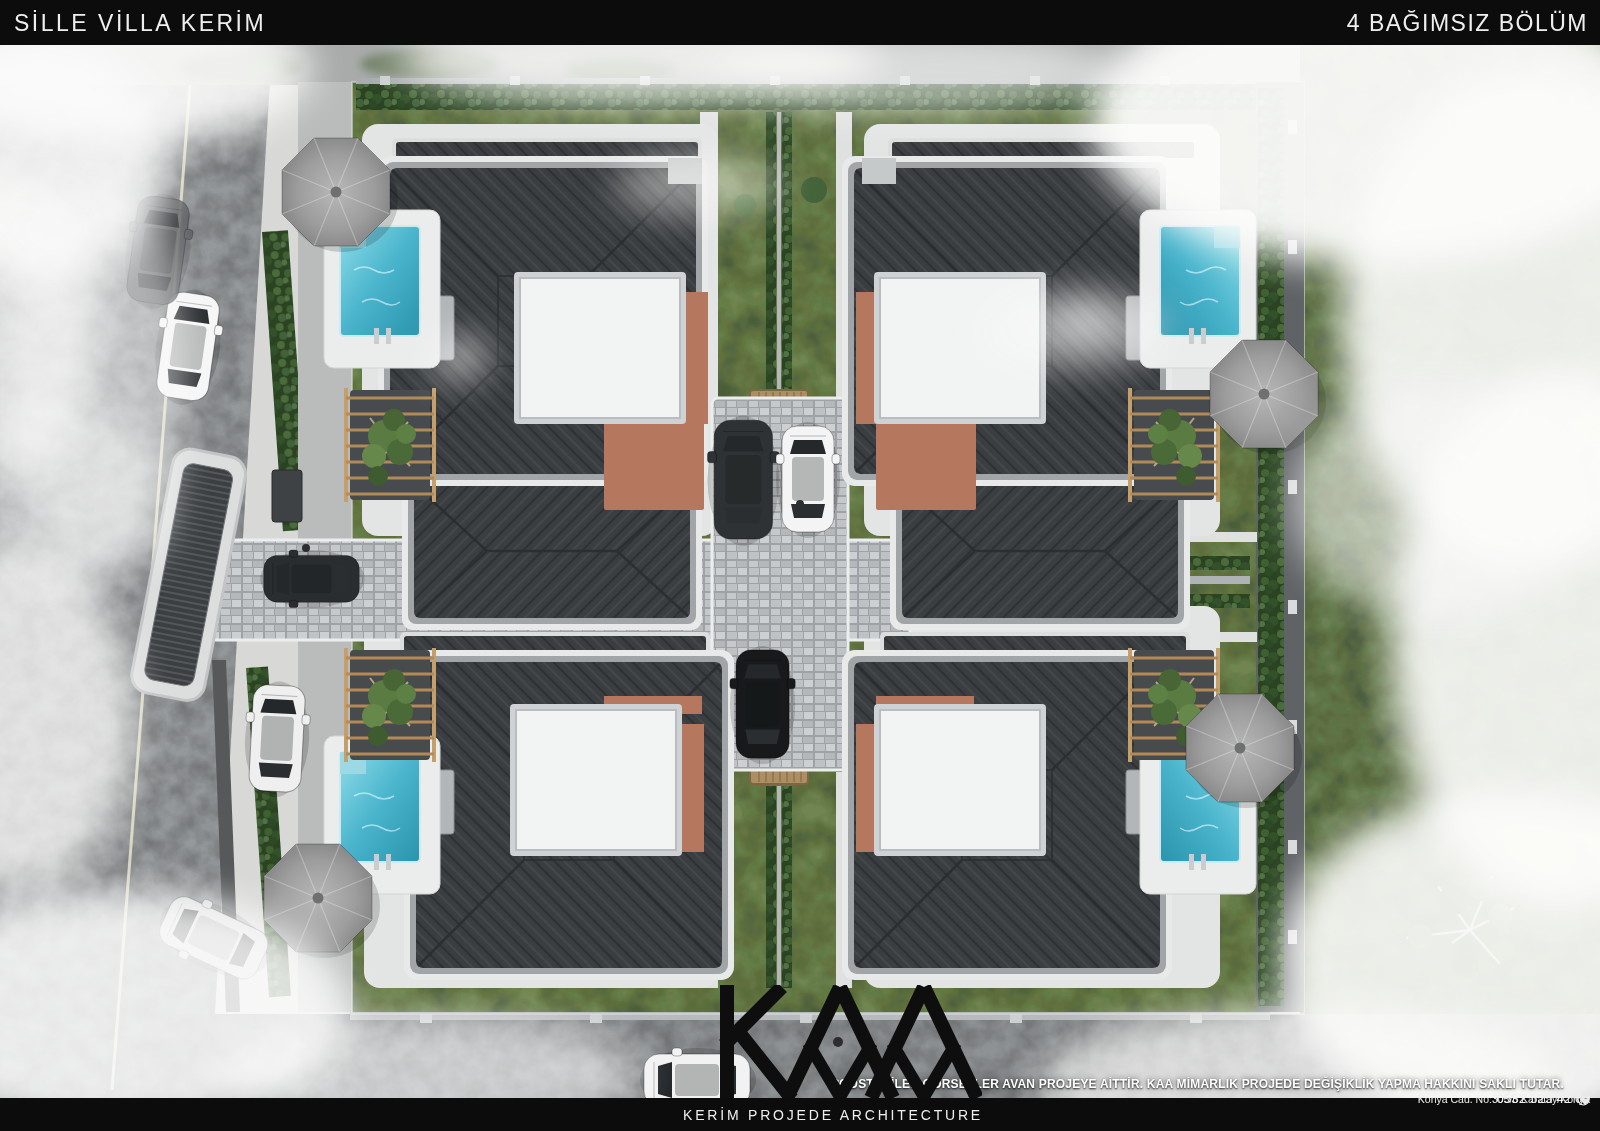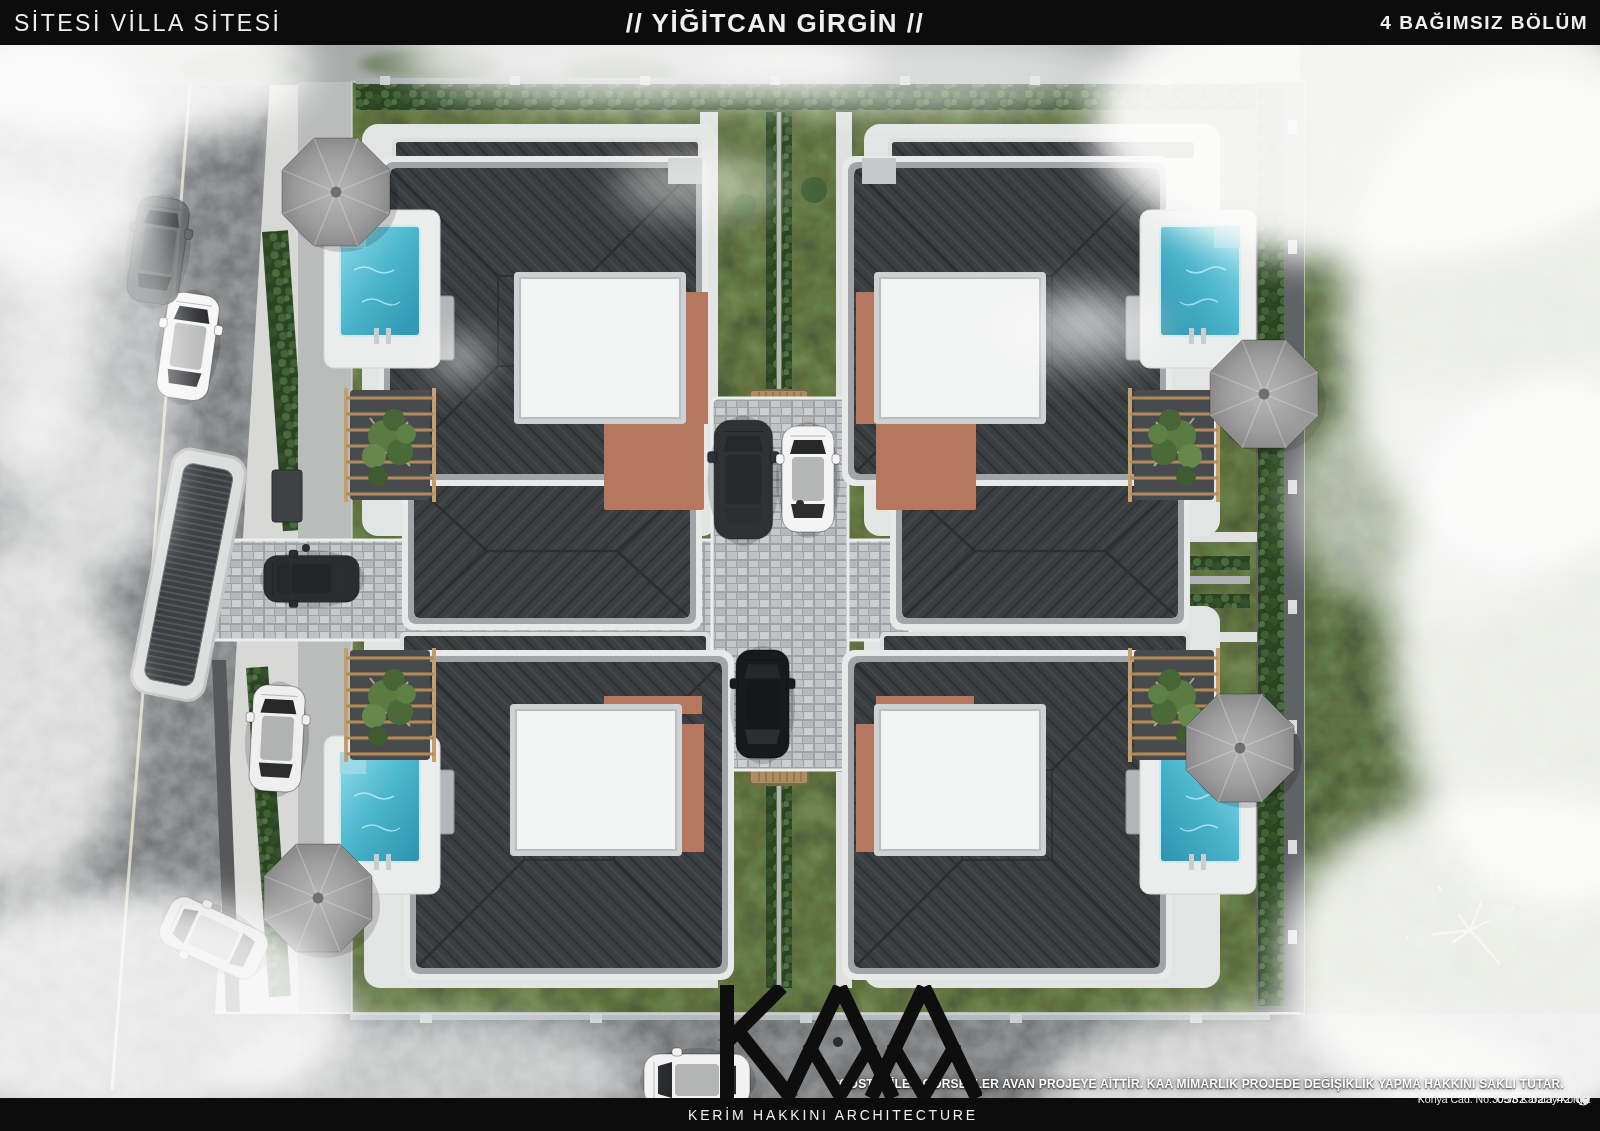--- a/index.html
+++ b/index.html
@@ -4,21 +4,21 @@
 <style>
   html,body{margin:0;padding:0}
   body{width:1600px;height:1131px;position:relative;overflow:hidden;
        background:#d8d9d7;font-family:"Liberation Sans",sans-serif;}
   .bar{position:absolute;left:0;width:1600px;background:var(--c-bar,#0c0c0c);z-index:30;}
   .bar-top{top:0;height:45px;}
   .bar-bottom{top:1098px;height:33px;}
   .bar span{position:absolute;white-space:nowrap;color:#efefef;}
   .title-left{left:14px;top:50%;transform:translateY(-50%);font-size:23px;font-weight:300;letter-spacing:2.5px;color:#e9e9e9;}
   .title-center{left:775px;top:50%;transform:translate(-50%,-50%);font-size:26px;font-weight:700;letter-spacing:1.5px;color:#fbfbfb;}
-  .title-right{right:12px;top:50%;transform:translateY(-50%);font-size:19px;font-weight:700;letter-spacing:1.5px;color:#e9e9e9;}
+  .title-right{right:12px;top:50%;transform:translateY(-50%);font-size:23px;font-weight:400;letter-spacing:1.5px;color:#e9e9e9;}
   .foot-left{left:10px;top:50%;transform:translateY(-50%);font-size:20px;font-weight:300;letter-spacing:2.5px;color:#ededed;}
   .brand{left:833px;top:50%;transform:translate(-50%,-50%);font-size:14px;font-weight:400;letter-spacing:2.8px;color:#f3f3f3;}
   .contact{position:absolute;right:10px;top:1px;text-align:right;line-height:1.2;z-index:31;}
   .contact .row{display:flex;align-items:center;justify-content:flex-end;gap:5px;color:#f2f2f2;}
   .contact .row.phone{font-size:13.5px;}
   .contact .row.addr{font-size:10.5px;color:#d2d3d3;}
   .contact svg{display:block;}
   .disclaimer{position:absolute;right:36px;top:1077px;z-index:25;font-size:12px;font-weight:700;
       letter-spacing:.2px;color:#fff;white-space:nowrap;
       text-shadow:0 1px 2px rgba(0,0,0,.85),0 0 6px rgba(0,0,0,.55);}
@@ -469,27 +469,26 @@
   </g>
   <g stroke="#0e0e0e" stroke-width="12" fill="none">
     <polyline points="96,58 128,112 160,58"></polyline>
     <polyline points="180,58 212,112 244,58"></polyline>
   </g>
 </svg>
 
 <div class="disclaimer">*GÖSTERİLEN GÖRSELLER AVAN PROJEYE AİTTİR. KAA MİMARLIK PROJEDE DEĞİŞİKLİK YAPMA HAKKINI SAKLI TUTAR.</div>
 
 <div class="bar bar-top">
-  <span class="title-left">SİTESİ VİLLA SİTESİ</span>
-  <span class="title-center">// YİĞİTCAN GİRGİN //</span>
+  <span class="title-left">SİLLE VİLLA KERİM</span>
   <span class="title-right">4 BAĞIMSIZ BÖLÜM</span>
 </div>
 
 <div class="bar bar-bottom">
-  <span class="brand">KERİM HAKKINI ARCHITECTURE</span>
+  <span class="brand">KERİM PROJEDE ARCHITECTURE</span>
   <div class="contact">
     <div class="row phone">
       <span>
         <svg width="13" height="13" viewBox="0 0 24 24" fill="none" stroke="#f2f2f2" stroke-width="2">
           <circle cx="12" cy="12" r="10"></circle>
           <path d="M8 7 l3 3 -2 2 3 3 2 -2 3 3" stroke-width="1.8"></path>
         </svg>
       </span>
       <span>0532 525 42 09</span>
     </div>

